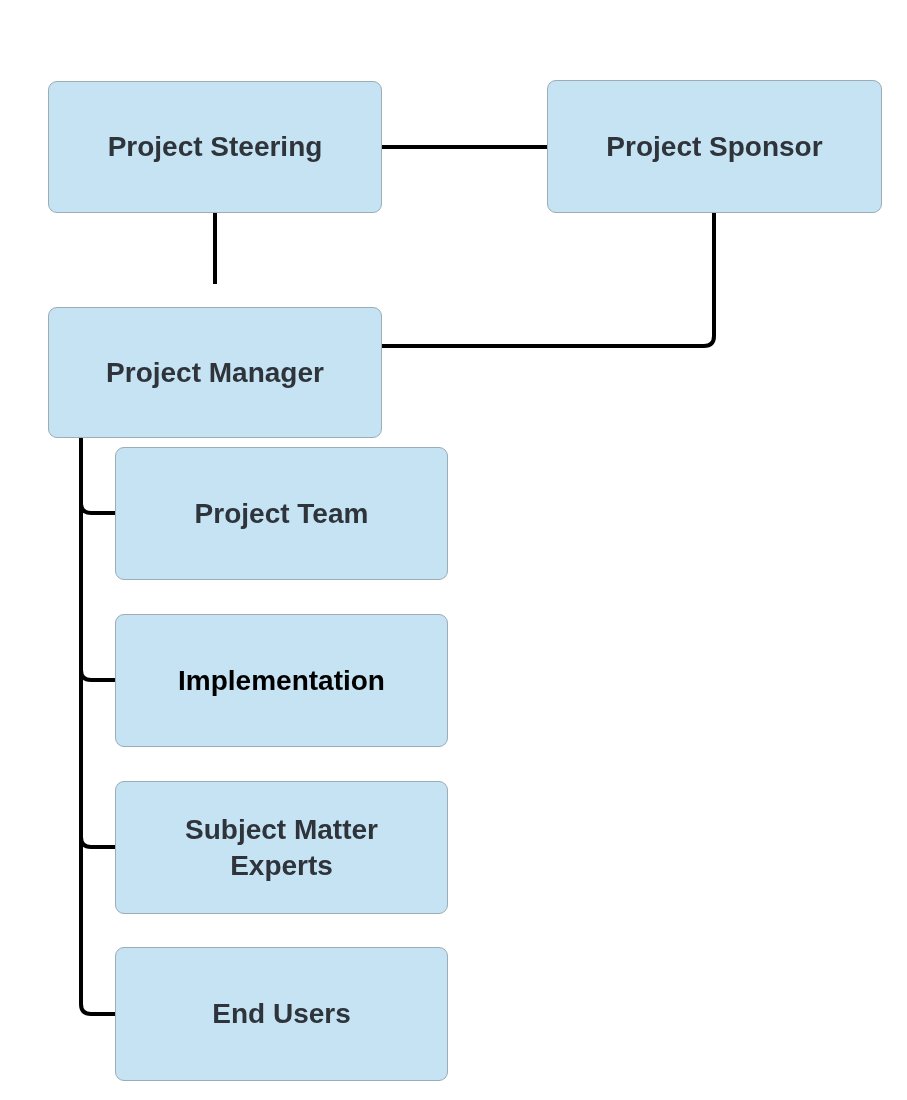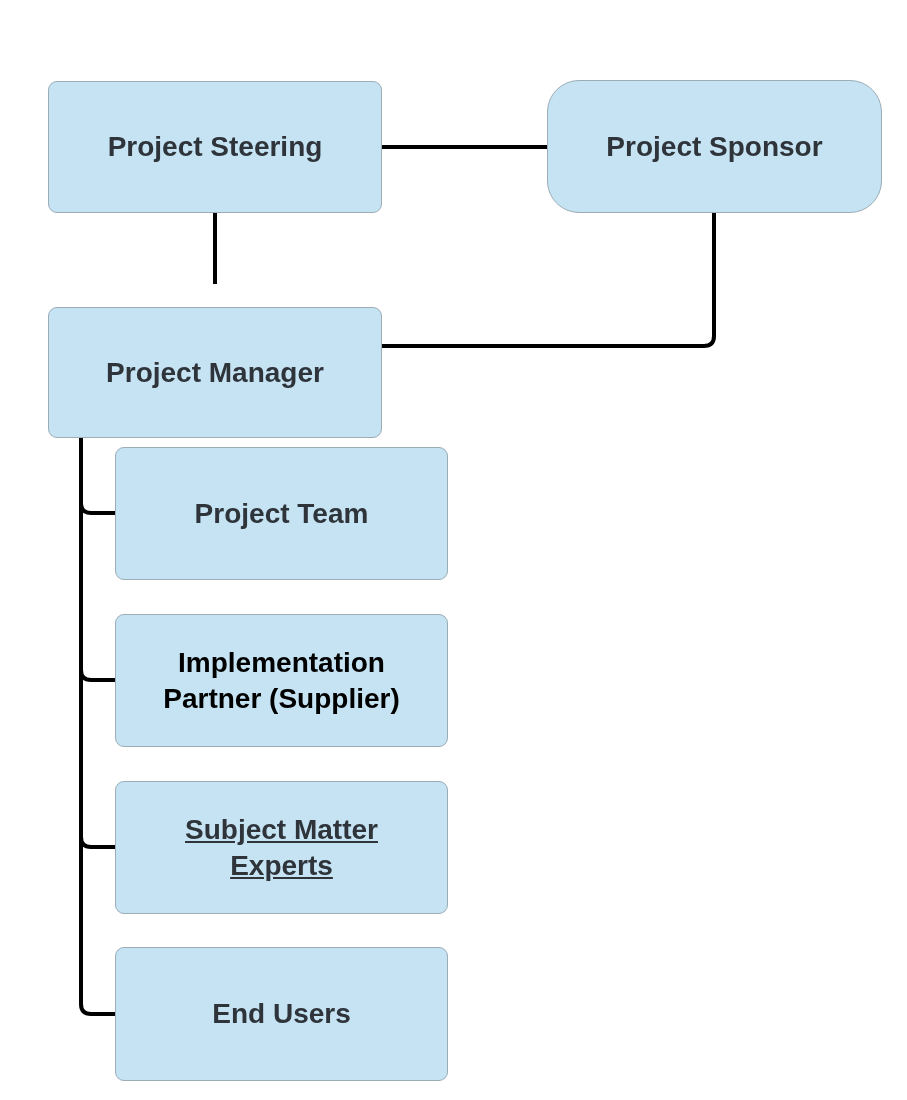--- a/index.html
+++ b/index.html
@@ -38,25 +38,25 @@
     align-items: center;
     justify-content: center;
     text-align: center;
     font-weight: bold;
     font-size: 28px;
     line-height: 36px;
     color: #2e343a;
   }
   .node span { white-space: nowrap; }
   .node-steering  { left: 48px;  top: 81px;  width: 334px; height: 132px; }
-  .node-sponsor   { left: 547px; top: 80px;  width: 335px; height: 133px; border-radius: 32px; }
+  .node-sponsor   { left: 547px; top: 80px;  width: 335px; height: 133px; }
   .node-manager   { left: 48px;  top: 282px; width: 334px; height: 131px; }
   .node-team      { left: 115px; top: 447px; width: 333px; height: 133px; text-align: right; }
   .node-partner   { left: 115px; top: 614px; width: 333px; height: 133px; }
-  .node-sme       { left: 115px; top: 781px; width: 333px; height: 133px; text-decoration: underline; }
+  .node-sme       { left: 115px; top: 781px; width: 333px; height: 133px; }
   .node-endusers  { left: 115px; top: 947px; width: 333px; height: 134px; }
 </style>
 </head>
 <body>
 
 <div class="canvas" style="background: rgb(255, 255, 255);">
 
   <svg class="connectors" width="907" height="1100" viewBox="0 0 907 1100" xmlns="http://www.w3.org/2000/svg">
     <path class="connector" d="M 380 147 H 549" stroke="#000000"></path>
     <path class="connector" d="M 215 211 V 284" stroke="#000000"></path>
@@ -81,21 +81,20 @@
     <span></span>
   </div>
 
   <div class="node node-team" style="background: rgb(197, 227, 243); border-color: rgb(155, 173, 183); color: rgb(46, 52, 58);">
     <span>Project Team</span>
     <span></span>
   </div>
 
   <div class="node node-partner" style="background: rgb(197, 227, 243); border-color: rgb(155, 173, 183); color: #000000;">
     <span>Implementation</span>
-    <span>Partner (Supplier)</span>
   </div>
 
   <div class="node node-sme" style="background: rgb(197, 227, 243); border-color: rgb(155, 173, 183); color: rgb(46, 52, 58);">
     <span>Subject Matter</span>
     <span>Experts</span>
   </div>
 
   <div class="node node-endusers" style="background: rgb(197, 227, 243); border-color: rgb(155, 173, 183); color: rgb(46, 52, 58);">
     <span>End Users</span>
     <span></span>

